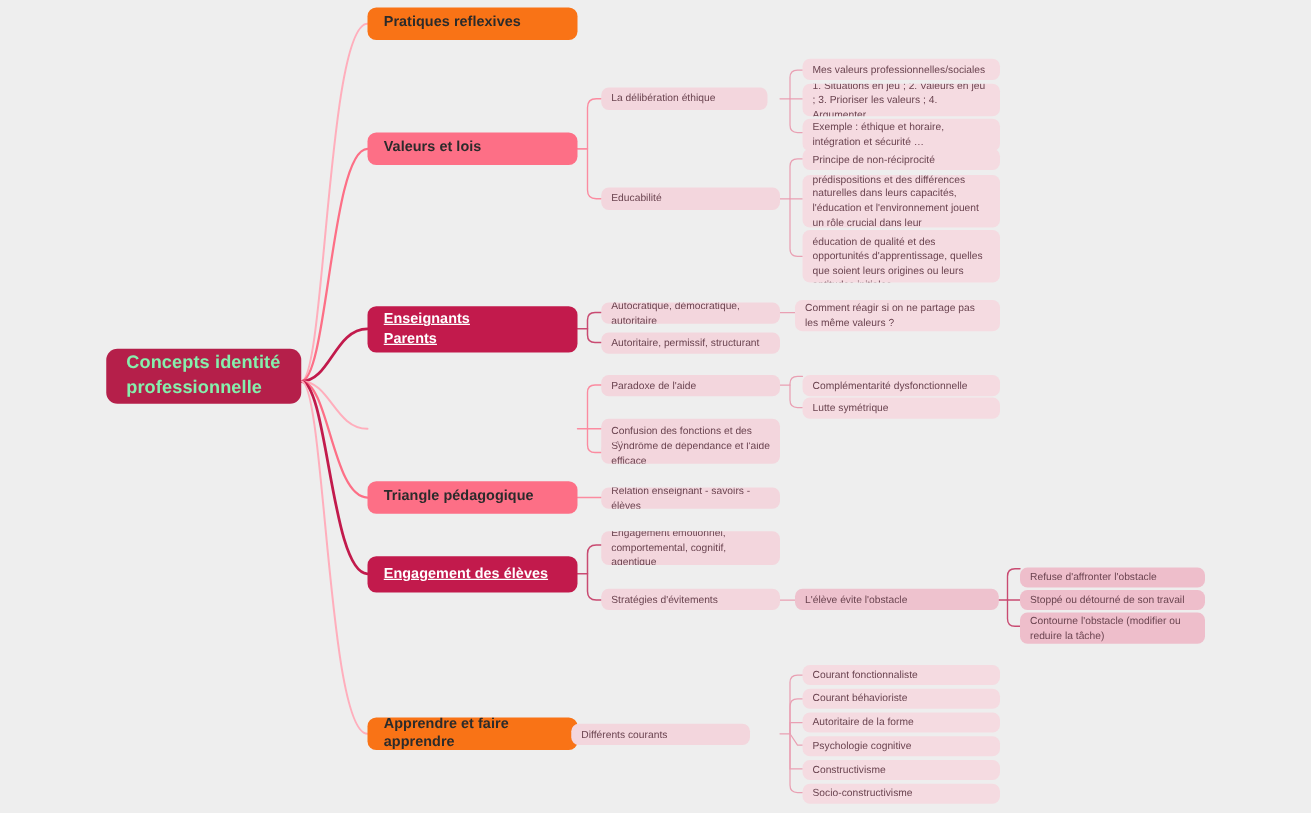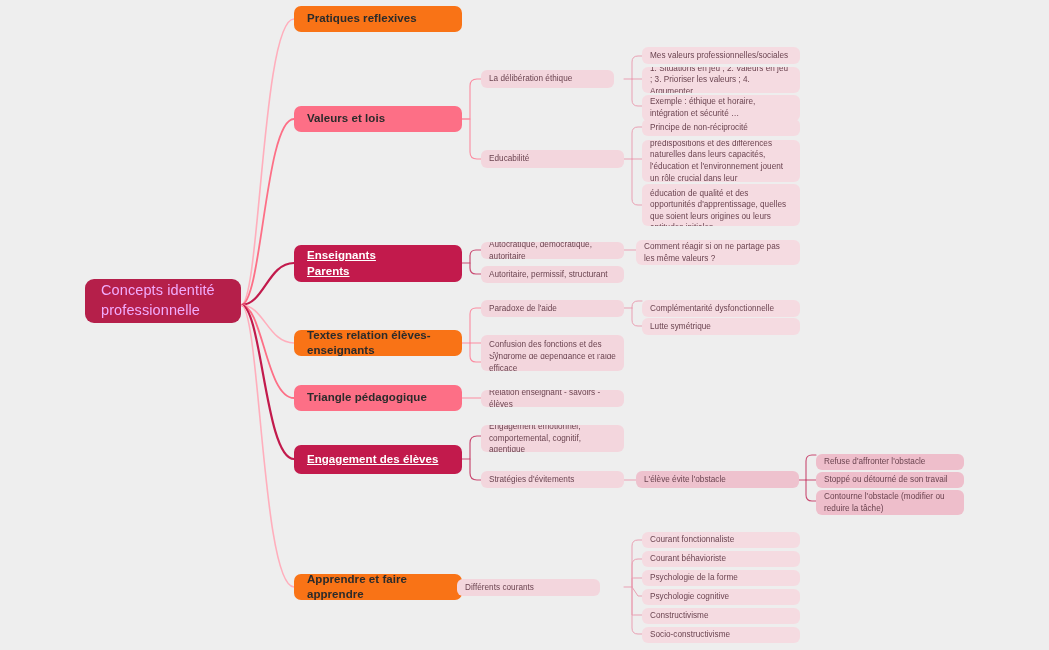--- a/index.html
+++ b/index.html
@@ -41,23 +41,23 @@
     width: 100%;
   }
 
   
   .root {
     background: #b51f4a;
     border-radius: 9px;
     padding: 0 16px;
   }
   .root .label {
-    color: #f0abfc;
+    color: #86efac;
     font-size: 14.5px;
-    font-weight: normal;
+    font-weight: bold;
     line-height: 1.35;
     letter-spacing: 0.1px;
   }
 
   
   .lvl1 { padding: 0 13px; }
   .lvl1 .label {
     font-size: 11.5px;
     font-weight: bold;
     line-height: 1.32;
@@ -156,23 +156,20 @@
 
   <div class="node lvl1 tone-medium" style="left:294px; top:106px; width:168px; height:26px;">
     <span class="label">Valeurs et lois</span>
   </div>
 
   <div class="node lvl1 tone-dark" style="left:294px; top:245px; width:168px; height:37px;">
     <span class="label" style="white-space:pre-line;">Enseignants
 Parents</span>
   </div>
 
-  <div class="node lvl1 tone-light" style="left:294px; top:330px; width:168px; height:26px;">
-    <span class="label">Textes relation élèves-enseignants</span>
-  </div>
 
   <div class="node lvl1 tone-medium" style="left:294px; top:385px; width:168px; height:26px;">
     <span class="label">Triangle pédagogique</span>
   </div>
 
   <div class="node lvl1 tone-dark" style="left:294px; top:445px; width:168px; height:29px;">
     <span class="label">Engagement des élèves</span>
   </div>
 
   <div class="node lvl1 tone-light" style="left:294px; top:574px; width:168px; height:26px;">
@@ -277,21 +274,21 @@
 
   <div class="node lvl3" style="left:642px; top:532px; width:158px; height:16px;">
     <span class="label">Courant fonctionnaliste</span>
   </div>
 
   <div class="node lvl3" style="left:642px; top:551px; width:158px; height:16px;">
     <span class="label">Courant béhavioriste</span>
   </div>
 
   <div class="node lvl3" style="left:642px; top:570px; width:158px; height:16px;">
-    <span class="label">Psychologie de la forme</span>
+    <span class="label">Autoritaire de la forme</span>
   </div>
 
   <div class="node lvl3" style="left:642px; top:589px; width:158px; height:16px;">
     <span class="label">Psychologie cognitive</span>
   </div>
 
   <div class="node lvl3" style="left:642px; top:608px; width:158px; height:16px;">
     <span class="label">Constructivisme</span>
   </div>
 

